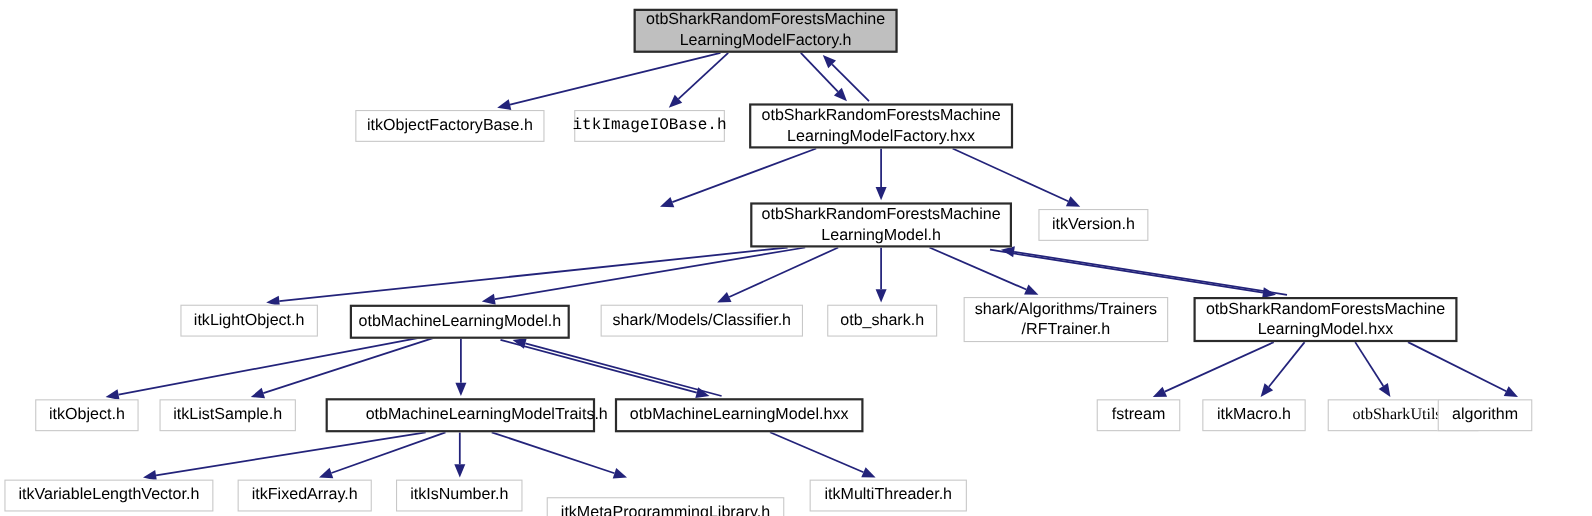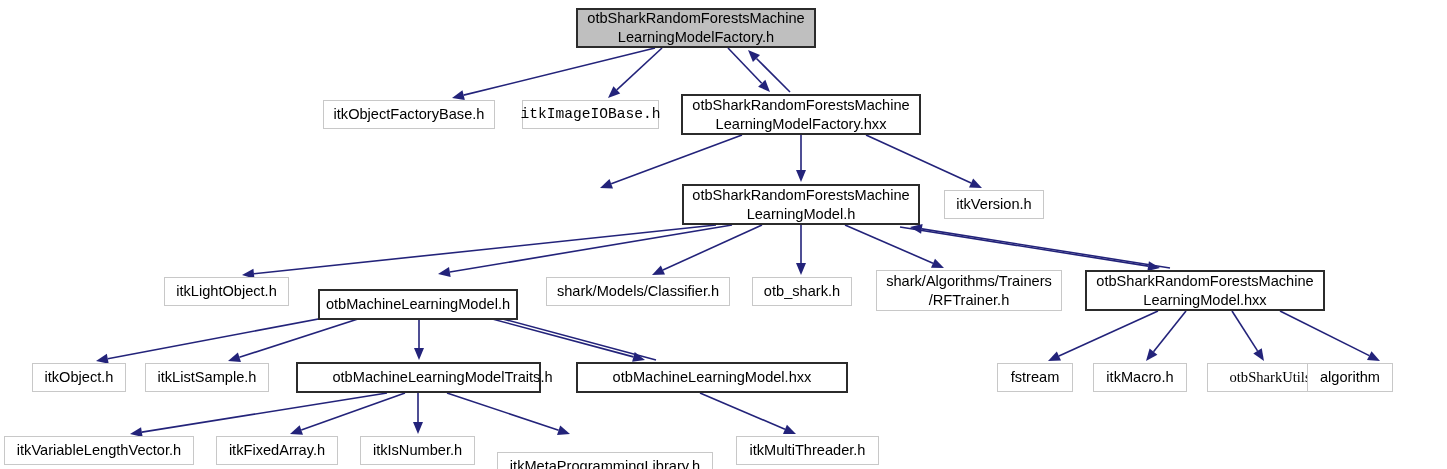--- a/index.html
+++ b/index.html
@@ -167,31 +167,31 @@
 <div class="gnode root" style="left: 576px; top: 8px; width: 240px; height: 40px;"><span>otbSharkRandomForestsMachine
 LearningModelFactory.h</span></div>
     <div class="gnode" style="left: 323px; top: 100px; width: 172px; height: 29px;"><span>itkObjectFactoryBase.h</span></div>
     <div class="gnode" style="left: 522px; top: 100px; width: 137px; height: 29px; font-family: Liberation Mono, monospace;"><span>itkImageIOBase.h</span></div>
     <div class="gnode bold" style="left: 681px; top: 94px; width: 240px; height: 41px;"><span>otbSharkRandomForestsMachine
 LearningModelFactory.hxx</span></div>
     <div class="gnode bold" style="left: 682px; top: 184px; width: 238px; height: 41px;"><span>otbSharkRandomForestsMachine
 LearningModel.h</span></div>
     <div class="gnode" style="left: 944px; top: 190px; width: 100px; height: 29px;"><span>itkVersion.h</span></div>
     <div class="gnode" style="left: 164px; top: 277px; width: 125px; height: 29px;"><span>itkLightObject.h</span></div>
-    <div class="gnode bold" style="left: 318px; top: 289px; width: 200px; height: 31px;"><span>otbMachineLearningModel.h</span></div>
+    <div class="gnode bold" style="left: 318px; top: 277px; width: 200px; height: 31px;"><span>otbMachineLearningModel.h</span></div>
     <div class="gnode" style="left: 546px; top: 277px; width: 184px; height: 29px;"><span>shark/Models/Classifier.h</span></div>
     <div class="gnode" style="left: 752px; top: 277px; width: 100px; height: 29px;"><span>otb_shark.h</span></div>
     <div class="gnode" style="left: 876px; top: 270px; width: 186px; height: 41px;"><span>shark/Algorithms/Trainers
 /RFTrainer.h</span></div>
     <div class="gnode bold" style="left: 1085px; top: 270px; width: 240px; height: 41px;"><span>otbSharkRandomForestsMachine
 LearningModel.hxx</span></div>
     <div class="gnode" style="left: 32px; top: 363px; width: 94px; height: 29px;"><span>itkObject.h</span></div>
     <div class="gnode" style="left: 145px; top: 363px; width: 124px; height: 29px;"><span>itkListSample.h</span></div>
     <div class="gnode bold" style="left: 296px; top: 362px; width: 245px; height: 31px; padding-left: 48px;"><span>otbMachineLearningModelTraits.h</span></div>
-    <div class="gnode bold" style="left: 559px; top: 362px; width: 272px; height: 31px; margin-left: 17px;"><span>otbMachineLearningModel.hxx</span></div>
+    <div class="gnode bold" style="left: 559px; top: 362px; width: 226px; height: 31px;"><span>otbMachineLearningModel.hxx</span></div>
     <div class="gnode" style="left: 997px; top: 363px; width: 76px; height: 29px;"><span>fstream</span></div>
     <div class="gnode" style="left: 1093px; top: 363px; width: 94px; height: 29px;"><span>itkMacro.h</span></div>
     <div class="gnode" style="left: 1207px; top: 363px; width: 137px; height: 29px; font-family: Liberation Serif, serif;"><span>otbSharkUtils.h</span></div>
     <div class="gnode" style="left: 1307px; top: 363px; width: 86px; height: 29px;"><span>algorithm</span></div>
     <div class="gnode" style="left: 4px; top: 436px; width: 190px; height: 29px;"><span>itkVariableLengthVector.h</span></div>
     <div class="gnode" style="left: 216px; top: 436px; width: 122px; height: 29px;"><span>itkFixedArray.h</span></div>
     <div class="gnode" style="left: 360px; top: 436px; width: 115px; height: 29px;"><span>itkIsNumber.h</span></div>
     <div class="gnode" style="left: 497px; top: 452px; width: 216px; height: 29px;"><span>itkMetaProgrammingLibrary.h</span></div>
     <div class="gnode" style="left: 736px; top: 436px; width: 143px; height: 29px;"><span>itkMultiThreader.h</span></div>
   </div>

